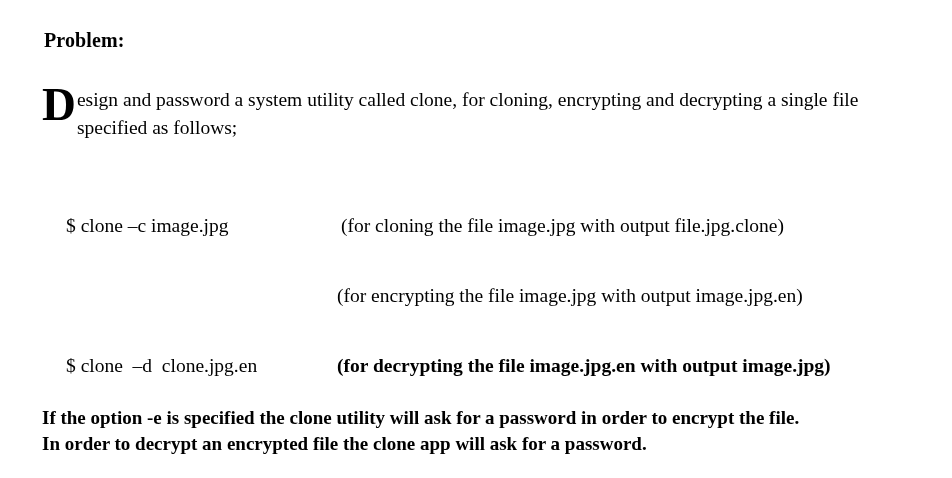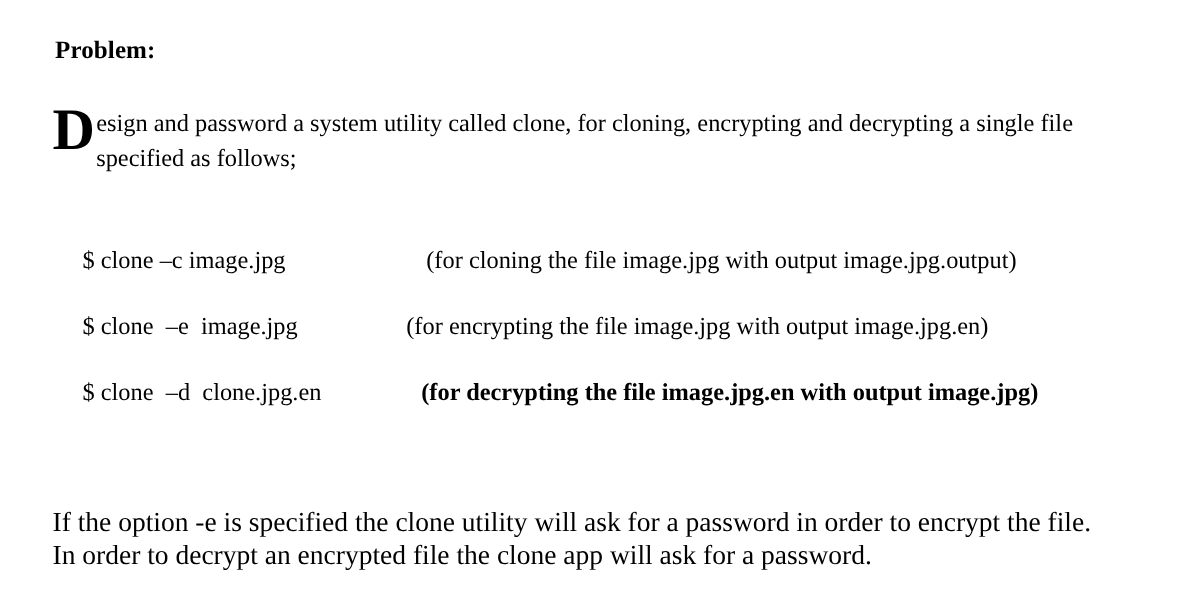--- a/index.html
+++ b/index.html
@@ -61,68 +61,69 @@
     left: 66px;
     top: 196px;
     width: 870px;
   }
   .cmd-row {
     position: relative;
     height: 53px;
     font-size: 19.5px;
     line-height: 26px;
     white-space: pre;
+    margin-top: 17px;
   }
   .cmd-syntax {
     position: absolute;
     left: 0;
     top: 0;
   }
   .cmd-desc {
     position: absolute;
     top: 0;
     white-space: nowrap;
   }
   .cmd-row-1 .cmd-desc { left: 275px; }
-  .cmd-row-2 .cmd-desc { left: 259px; font-family: Liberation Serif, serif; }
+  .cmd-row-2 .cmd-desc { left: 271px; font-family: Liberation Serif, serif; }
   .cmd-row-3 .cmd-desc { left: 271px; font-weight: bold; }
 
   
   .closing {
     position: absolute;
     left: 42px;
     top: 405px;
     width: 890px;
-    font-size: 22px;
+    font-size: 19px;
     line-height: 26px;
+    font-weight: bold;
   }
   .closing .line {
     white-space: nowrap;
   }
 </style>
 </head>
 <body>
 
 <div class="page">
 
   <div class="heading">Problem:</div>
 
   <div class="intro">
     <span class="dropcap">D</span><span>esign and password a system utility called clone, for cloning, encrypting and decrypting a single file specified as follows;</span>
   </div>
 
   <div class="commands">
 
     <div class="cmd-row cmd-row-1">
       <span class="cmd-syntax">$ clone –c image.jpg</span>
-      <span class="cmd-desc">(for cloning the file image.jpg with output image.jpg.output)</span>
+      <span class="cmd-desc">(for cloning the file image.jpg with output file.jpg.clone)</span>
     </div>
 
     <div class="cmd-row cmd-row-2">
-      <span class="cmd-syntax">$ clone  –e  image.jpg</span>
       <span class="cmd-desc">(for encrypting the file image.jpg with output image.jpg.en)</span>
     </div>
 
     <div class="cmd-row cmd-row-3">
       <span class="cmd-syntax">$ clone  –d  clone.jpg.en</span>
       <span class="cmd-desc">(for decrypting the file image.jpg.en with output image.jpg)</span>
     </div>
 
   </div>
 

